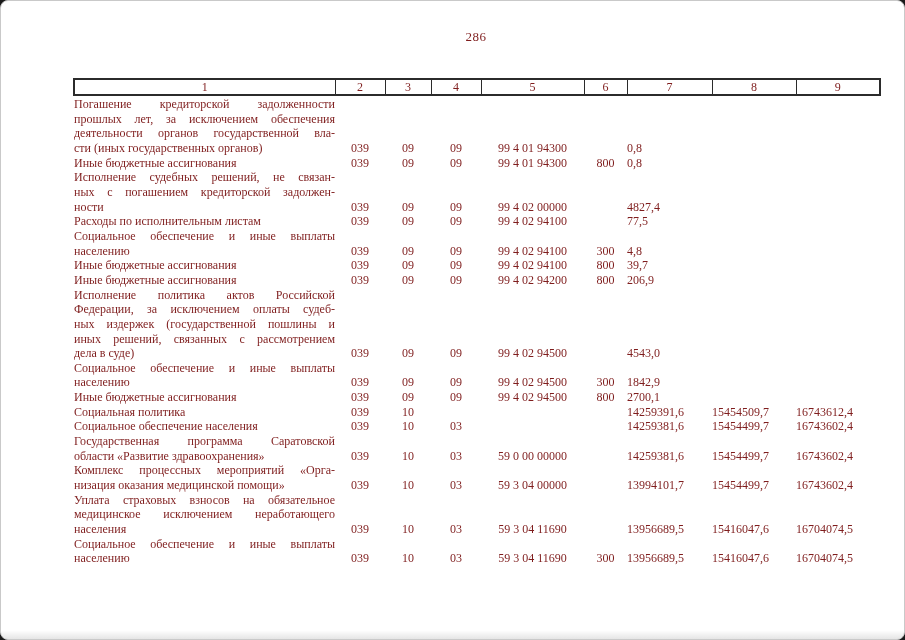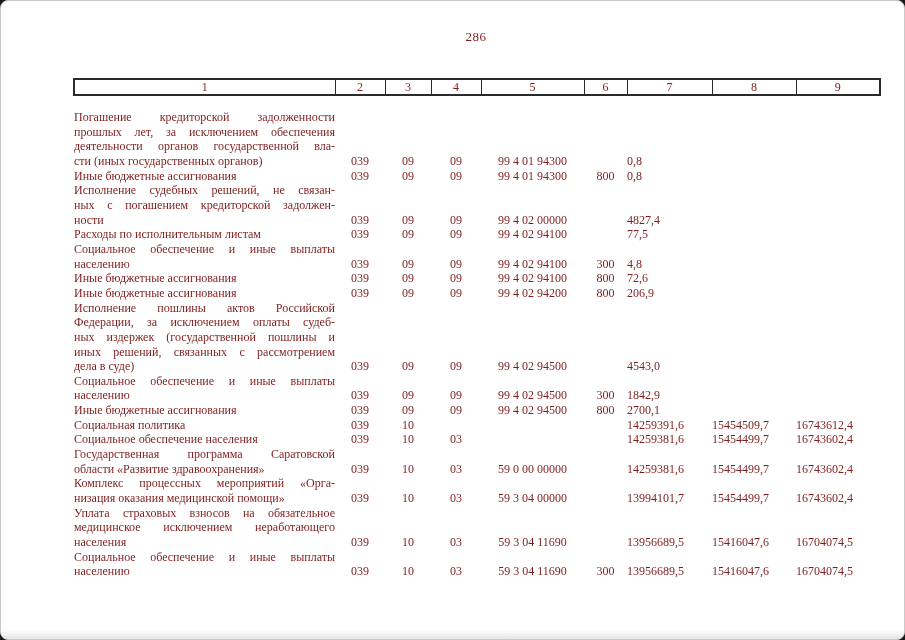--- a/index.html
+++ b/index.html
@@ -69,21 +69,21 @@
     padding-left: 3px;
     padding-right: 2px;
   }
   td.name-cell .jl {
     text-align: justify;
     text-align-last: justify;
   }
   td.c-center { text-align: center; }
   td.c-num    { text-align: left; padding-right: 7px; }
   td.c-num-last { text-align: left; padding-right: 9px; }
-  tbody tr:first-child td { padding-top: 14px; }
+  tbody tr:first-child td { padding-top: 1px; }
 </style>
 </head>
 <body>
 
 <div class="page">
   <div class="page-number">286</div>
 
   <table class="budget">
     <colgroup>
       <col style="width:261px">
@@ -183,40 +183,40 @@
   </tr>
         <tr>
     <td class="name-cell">
             <div>Иные бюджетные ассигнования</div>
           </td>
     <td class="c-center">039</td>
     <td class="c-center">09</td>
     <td class="c-center">09</td>
     <td class="c-center">99 4 02 94100</td>
     <td class="c-center">800</td>
-    <td class="c-num">72,6</td>
+    <td class="c-num">39,7</td>
     <td class="c-num"></td>
     <td class="c-num-last"></td>
   </tr>
         <tr>
     <td class="name-cell">
             <div>Иные бюджетные ассигнования</div>
           </td>
     <td class="c-center">039</td>
     <td class="c-center">09</td>
     <td class="c-center">09</td>
     <td class="c-center">99 4 02 94200</td>
     <td class="c-center">800</td>
     <td class="c-num">206,9</td>
     <td class="c-num"></td>
     <td class="c-num-last"></td>
   </tr>
         <tr>
     <td class="name-cell">
-            <div class="jl">Исполнение пошлины актов Российской</div>
+            <div class="jl">Исполнение политика актов Российской</div>
             <div class="jl">Федерации, за исключением оплаты судеб-</div>
             <div class="jl">ных издержек (государственной пошлины и</div>
             <div class="jl">иных решений, связанных с рассмотрением</div>
             <div>дела в суде)</div>
           </td>
     <td class="c-center">039</td>
     <td class="c-center">09</td>
     <td class="c-center">09</td>
     <td class="c-center">99 4 02 94500</td>
     <td class="c-center"></td>

